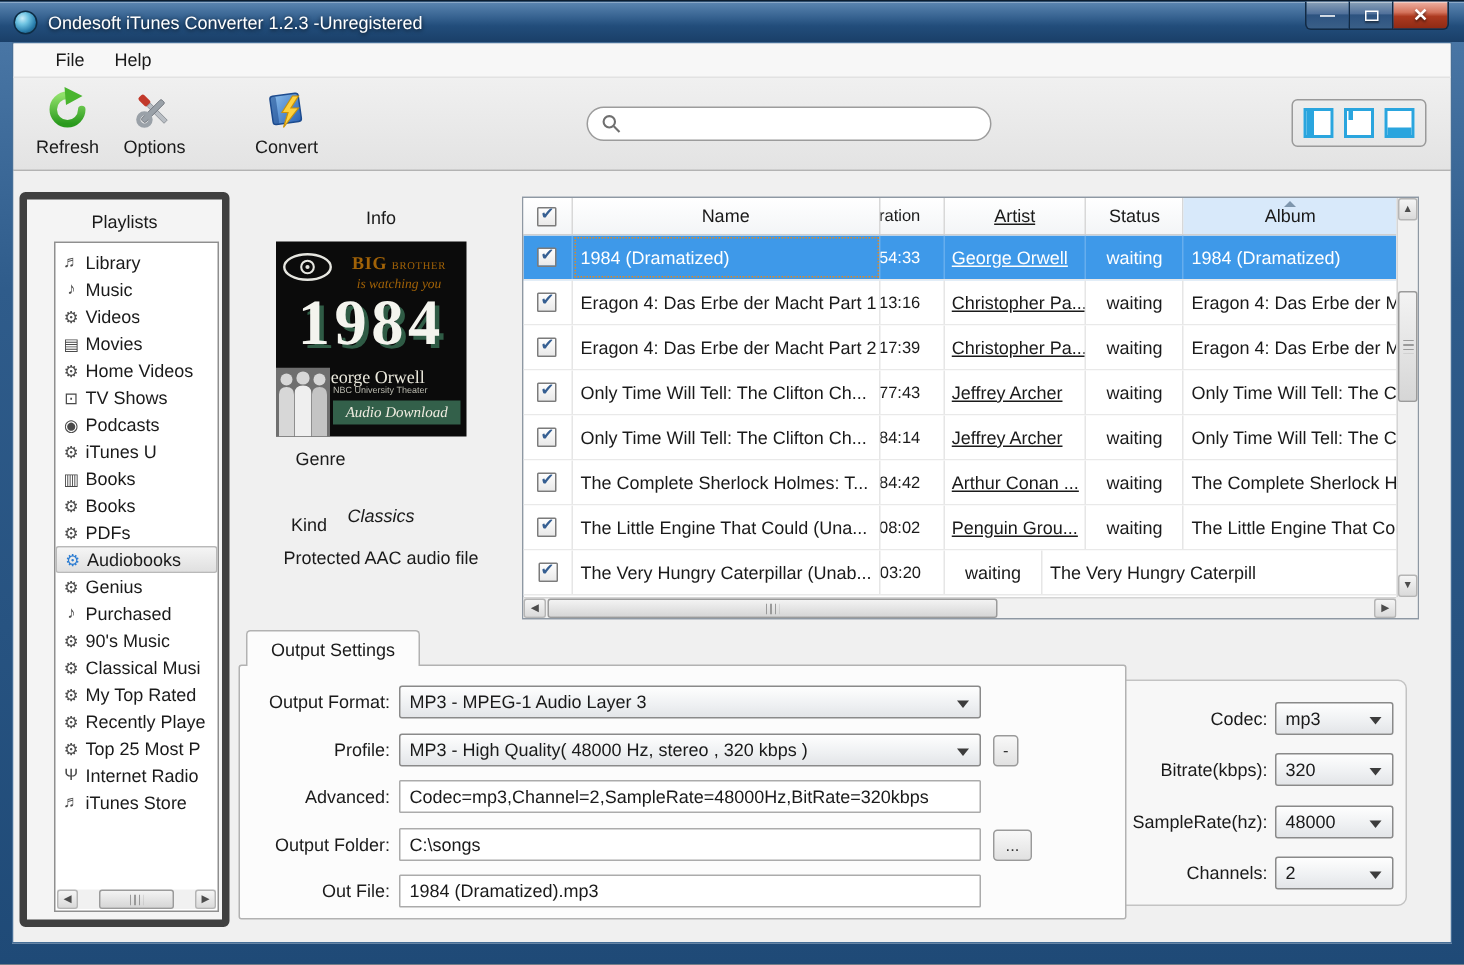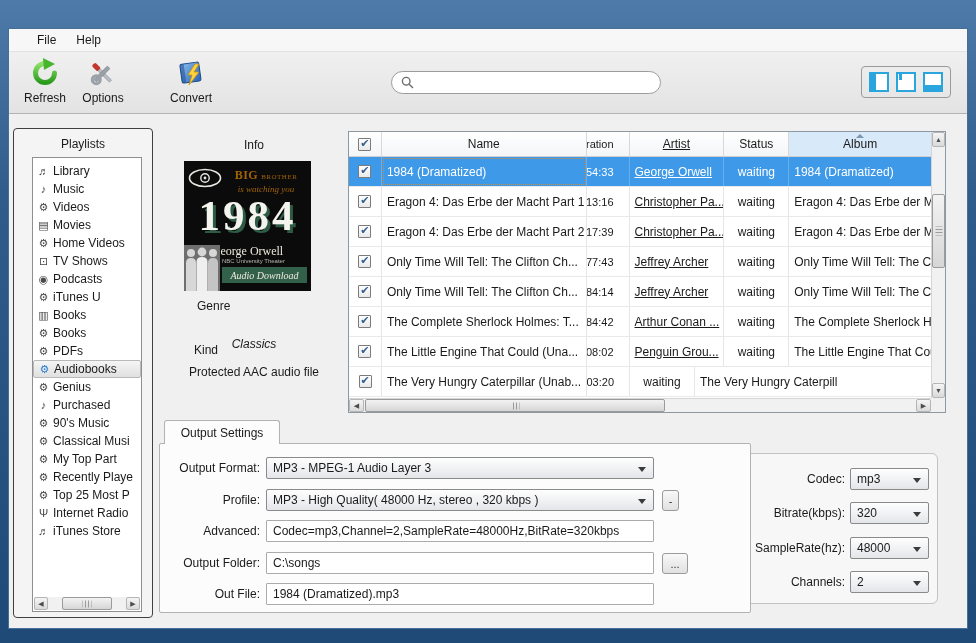--- a/index.html
+++ b/index.html
@@ -75,21 +75,21 @@
   .layout-btn{ width:20px; height:20px; background:#fff; border:2px solid #2aa5de; position:relative; padding:0;}
   .layout-btn.lb-left::before{ content:''; position:absolute; left:0; top:0; bottom:0; width:5px; background:#2aa5de;}
   .layout-btn.lb-top::before{ content:''; position:absolute; left:1px; top:0; width:3px; height:6px; background:#2aa5de;}
   .layout-btn.lb-bottom::before{ content:''; position:absolute; left:0; right:0; bottom:0; height:5px; background:#2aa5de;}
   
   .content{ position:absolute; top:85px; left:0; right:0; bottom:0; background:#f0f0f0; }
 
   
   .playlists-panel{
     position:absolute; left:4px; top:14px; width:140px; height:490px;
-    border:1px solid #404040; border-radius:4px; background:#f4f4f4;
+    border:5px solid #404040; border-radius:4px; background:#f4f4f4;
   }
   .playlists-title{ position:absolute; top:8px; left:0; right:0; text-align:center; }
   .playlists-list{
     position:absolute; left:18px; top:28px; width:110px; bottom:5px;
     background:#fff; border:1px solid #8f8f8f; overflow:hidden; padding-top:4px;
   }
   .pl-item{ height:18px; display:flex; align-items:center; padding-left:3px; white-space:nowrap; }
   .pl-icon{ width:15px; text-align:center; font-size:11px; color:#4a4a4a; flex:0 0 15px; }
   .pl-label{ margin-left:2px; overflow:hidden; }
   .pl-item.selected{ background:linear-gradient(180deg,#f5f5f5,#e0e0e0); border:1px solid #b9b9b9; border-radius:2px; }
@@ -220,20 +220,35 @@
   .prow{ position:absolute; left:0; width:100%; height:22px; }
   .prow .plabel{ position:absolute; left:0; top:4px; width:110px; text-align:right; }
   .prow .combo{ position:absolute; left:115px; width:79px; }
   .pr-codec{ top:14px; } .pr-bitrate{ top:48px; } .pr-sample{ top:83px; } .pr-channels{ top:117px; }
 </style>
 </head>
 <body>
 
 <div class="window">
 
+  <div class="titlebar">
+    <div class="app-icon"></div>
+    <div class="title-text">Ondesoft iTunes Converter 1.2.3 -Unregistered</div>
+    <div class="win-controls">
+      <button class="win-btn min">
+          <span>—</span>
+        </button>
+      <button class="win-btn max">
+          <span class="max-glyph"></span>
+        </button>
+      <button class="win-btn close">
+          <span>✕</span>
+        </button>
+    </div>
+  </div>
 
   <div class="frame-body">
 
     <div class="menubar">
       <div class="menu-item">File</div>
       <div class="menu-item">Help</div>
     </div>
 
     <div class="toolbar">
       <div class="tool-btn tb-refresh">
@@ -358,21 +373,21 @@
             <div class="pl-item">
     <span class="pl-icon">⚙</span>
     <span class="pl-label">90's Music</span>
   </div>
             <div class="pl-item">
     <span class="pl-icon">⚙</span>
     <span class="pl-label">Classical Musi</span>
   </div>
             <div class="pl-item">
     <span class="pl-icon">⚙</span>
-    <span class="pl-label">My Top Part</span>
+    <span class="pl-label">My Top Rated</span>
   </div>
             <div class="pl-item">
     <span class="pl-icon">⚙</span>
     <span class="pl-label">Recently Playe</span>
   </div>
             <div class="pl-item">
     <span class="pl-icon">⚙</span>
     <span class="pl-label">Top 25 Most P</span>
   </div>
             <div class="pl-item">

